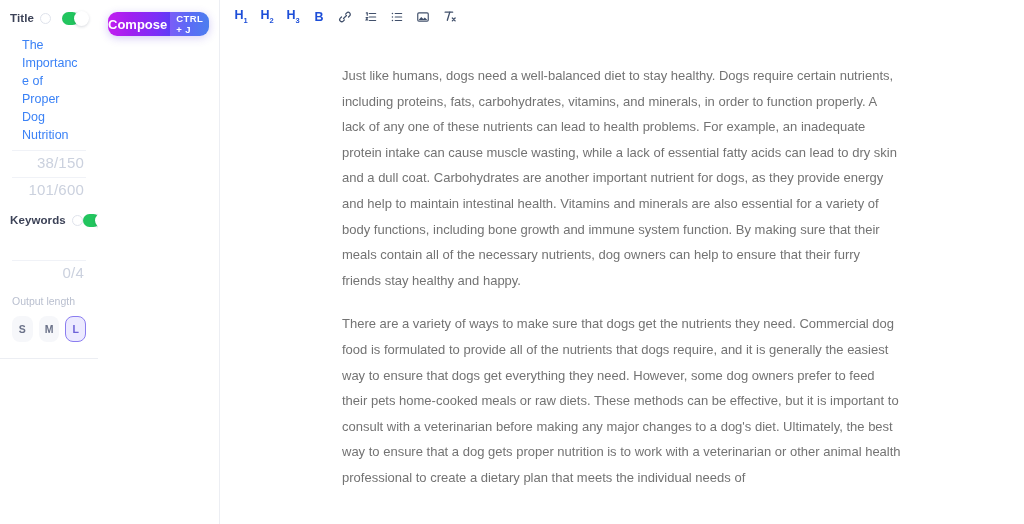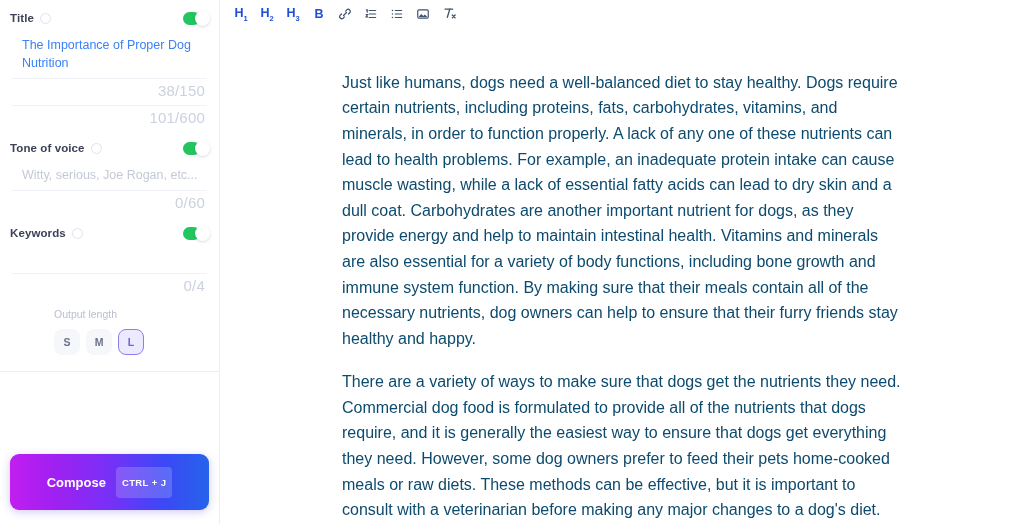--- a/index.html
+++ b/index.html
@@ -10,21 +10,21 @@
     overflow: hidden;
   }
   .app { display: flex; width: 1024px; height: 524px; }
 
   
   .sidebar {
     width: 220px; height: 524px;
     background: #ffffff;
     border-right: 1px solid #eceef3;
     position: relative;
-    display: flex; flex-direction: column;
+    display: flex; flex-direction: row;
   }
   .sidebar-scroll { flex: 1 1 auto; overflow: hidden; padding: 0; }
 
   .field { padding: 0 10px; }
   .field-head {
     display: flex; align-items: center;
     height: 30px; padding-top: 6px;
   }
   .field-label {
     font-size: 11.5px; font-weight: 700; color: #3c4257;
@@ -63,42 +63,42 @@
 
   .field-underline {
     height: 1px; background: #f0f2f7; margin: 2px 2px 0 2px;
   }
   .counter {
     text-align: right; font-size: 15px; color: #cbd1de;
     padding: 3px 4px 4px 0; letter-spacing: 0.2px;
   }
 
   
-  .output-block { padding: 10px 12px 0 20px; margin-left: 34px; }
+  .output-block { padding: 10px 12px 0 12px; }
   .output-title { font-size: 10.5px; color: #b9bfcf; margin-bottom: 9px; }
   .size-row { display: flex; gap: 6px; }
   .size-btn {
     width: 26px; height: 26px; border-radius: 8px;
     background: #f6f7fa; border: 1.3px solid transparent;
     display: flex; align-items: center; justify-content: center;
     font-size: 10.5px; font-weight: 700; color: #6a melhor;
     color: #6b7289;
   }
   .size-btn.selected {
     background: #eceaff; border-color: #8b7df0; color: #6d62d8;
   }
 
   .side-divider { height: 1px; background: #eceef3; margin-top: 16px; }
 
   .compose-wrap { padding: 12px 10px 14px 10px; }
   .compose-btn {
-    height: 56px; border-radius: 9px;
+    height: 24px; border-radius: 9px;
     background: linear-gradient(90deg, #c21ef0 0%, #a020f0 22%, #7b2ff7 48%, #3b49f5 78%, #2563eb 100%);
     display: flex; align-items: center; justify-content: center;
-    gap: 10px; box-shadow: 0 2px 8px rgba(90,60,220,0.28);
+    gap: 3px; box-shadow: 0 2px 8px rgba(90,60,220,0.28);
   }
   .compose-text { color: #ffffff; font-size: 13px; font-weight: 700; }
   .compose-kbd {
     background: rgba(255,255,255,0.18);
     color: #ffffff; font-size: 9.5px; font-weight: 700;
     border-radius: 4px; padding: 10px 6px; letter-spacing: 0.4px;
   }
 
   
   .main { flex: 1 1 auto; height: 524px; display: flex; flex-direction: column; background:#fff; }
@@ -117,23 +117,22 @@
   .tb-btn svg { display:block; }
 
   .editor-area {
     flex: 1 1 auto; overflow: hidden;
     display: flex; justify-content: center;
   }
   .doc {
     width: 560px; padding-top: 30px;
   }
   .doc p {
-    font-size: 16px; line-height: 25.6px; color: #0c4a6e;
+    font-size: 13px; line-height: 25.6px; color: #737373;
     margin-bottom: 18px;
-    margin-top: 12px;
   }
 </style>
 </head>
 <body>
 
 <div class="app">
 
   <aside class="sidebar">
     <div class="sidebar-scroll">
 
@@ -150,34 +149,20 @@
         <div class="field-value">The Importance of Proper Dog Nutrition</div>
         <div class="field-underline"></div>
         <div class="counter">38/150</div>
       </div>
 
       <div class="field">
         <div class="field-underline"></div>
         <div class="counter">101/600</div>
       </div>
 
-      <div class="field">
-        <div class="field-head">
-          <span class="field-label">Tone of voice</span>
-          <span class="info-icon"></span>
-          <span class="spacer"></span>
-          <span class="toggle">
-            <span class="track"></span>
-            <span class="knob"></span>
-          </span>
-        </div>
-        <div class="field-value placeholder">Witty, serious, Joe Rogan, etc...</div>
-        <div class="field-underline"></div>
-        <div class="counter">0/60</div>
-      </div>
 
       <div class="field">
         <div class="field-head">
           <span class="field-label">Keywords</span>
           <span class="info-icon"></span>
           <span class="spacer"></span>
           <span class="toggle">
             <span class="track"></span>
             <span class="knob"></span>
           </span>

